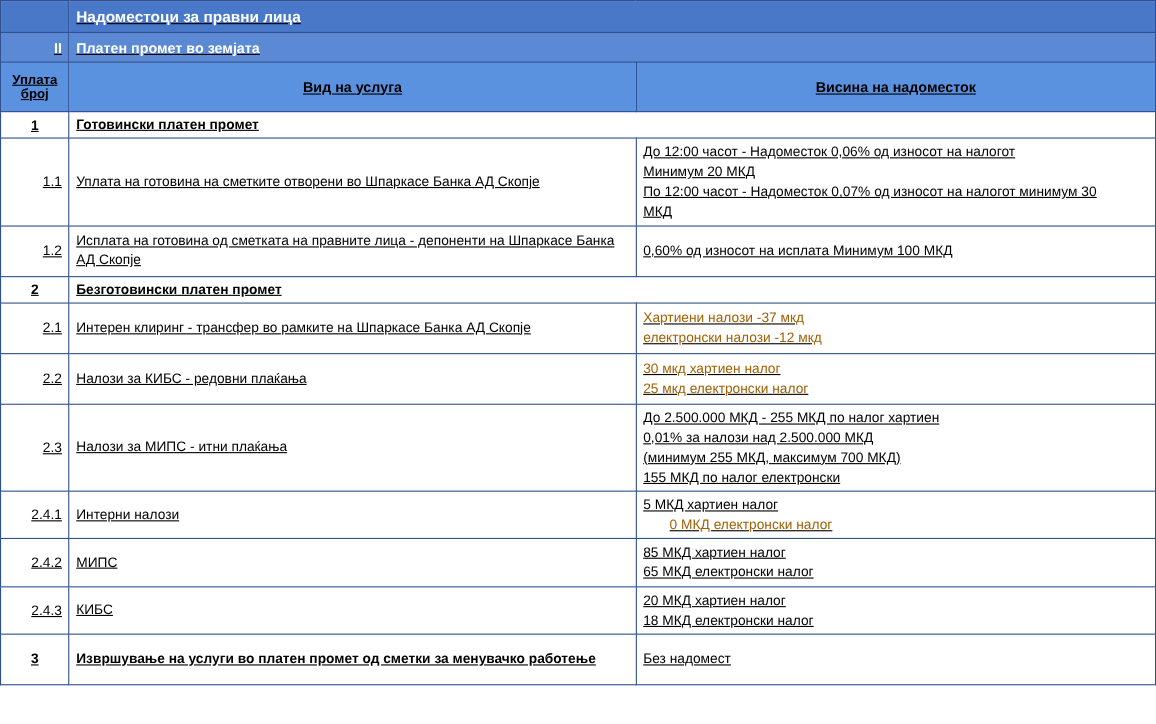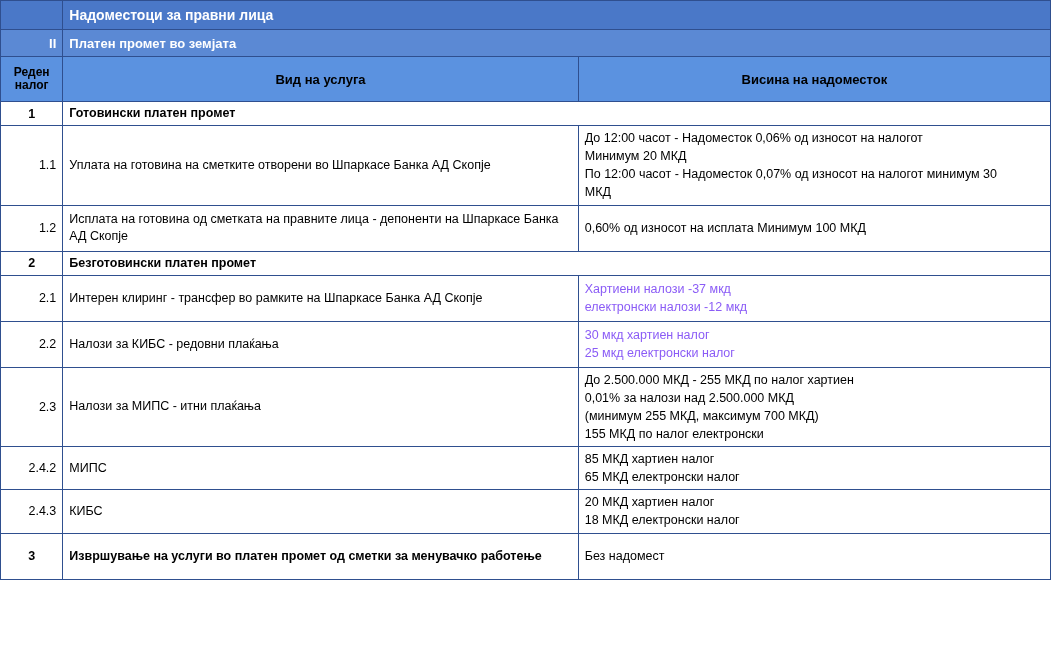--- a/index.html
+++ b/index.html
@@ -12,20 +12,21 @@
     height: 658px;
     font-family: "Liberation Sans", sans-serif;
     font-size: 12.5px;
     color: #000000;
     overflow: hidden;
   }
   table.fee-table {
     border-collapse: collapse;
     width: 1051px;
     table-layout: fixed;
+    text-decoration: underline;
   }
   table.fee-table td {
     border: 1px solid #2f4f8f;
     vertical-align: middle;
     padding: 3px 6px;
   }
   .col-num { width: 62px; }
   .col-service { width: 513px; }
   .col-fee { width: 470px; }
 
@@ -86,21 +87,21 @@
     text-align: left;
     line-height: 1.35;
   }
   td.fee {
     text-align: left;
     line-height: 1.45;
   }
   td.fee.center {
     text-align: left;
   }
-  .red { color: #8b5cf6; margin-left: 24px; }
+  .red { color: #a16207; margin-left: 24px; }
   .nowrap-line { display: block; }
   .h-tall { height: 68px; }
   .h-med { height: 46px; }
   .h-row { height: 30px; }
   .h-sm { height: 24px; }
 </style>
 </head>
 <body>
 
 <table class="fee-table">
@@ -112,21 +113,21 @@
   <tbody>
     <tr class="title-row">
       <td class="blank"></td>
       <td colspan="2">Надоместоци за правни лица</td>
     </tr>
     <tr class="sec-row">
       <td class="rom">II</td>
       <td colspan="2">Платен промет во земјата</td>
     </tr>
     <tr class="head-row">
-      <td class="small">Реден налог</td>
+      <td class="small">Уплата број</td>
       <td>Вид на услуга</td>
       <td>Висина на надоместок</td>
     </tr>
 
     <tr class="group-row h-sm">
       <td class="num">1</td>
       <td class="svc" colspan="2">Готовински платен промет</td>
     </tr>
 
     <tr class="h-tall">
@@ -176,20 +177,28 @@
       <td class="svc">Налози за МИПС - итни плаќања</td>
       <td class="fee">
         <span class="nowrap-line">До 2.500.000 МКД - 255 МКД по налог хартиен</span>
         <span class="nowrap-line">0,01% за налози над 2.500.000 МКД</span>
         <span class="nowrap-line">(минимум 255 МКД, максимум 700 МКД)</span>
         <span class="nowrap-line">155 МКД по налог електронски</span>
       </td>
     </tr>
 
 
+    <tr class="h-row">
+      <td class="num">2.4.1</td>
+      <td class="svc">Интерни налози</td>
+      <td class="fee">
+        <span class="nowrap-line">5 МКД хартиен налог</span>
+        <span class="nowrap-line red">0 МКД електронски налог</span>
+      </td>
+    </tr>
 
     <tr class="h-row">
       <td class="num">2.4.2</td>
       <td class="svc">МИПС</td>
       <td class="fee">
         <span class="nowrap-line">85 МКД хартиен налог</span>
         <span class="nowrap-line">65 МКД електронски налог</span>
       </td>
     </tr>
 

